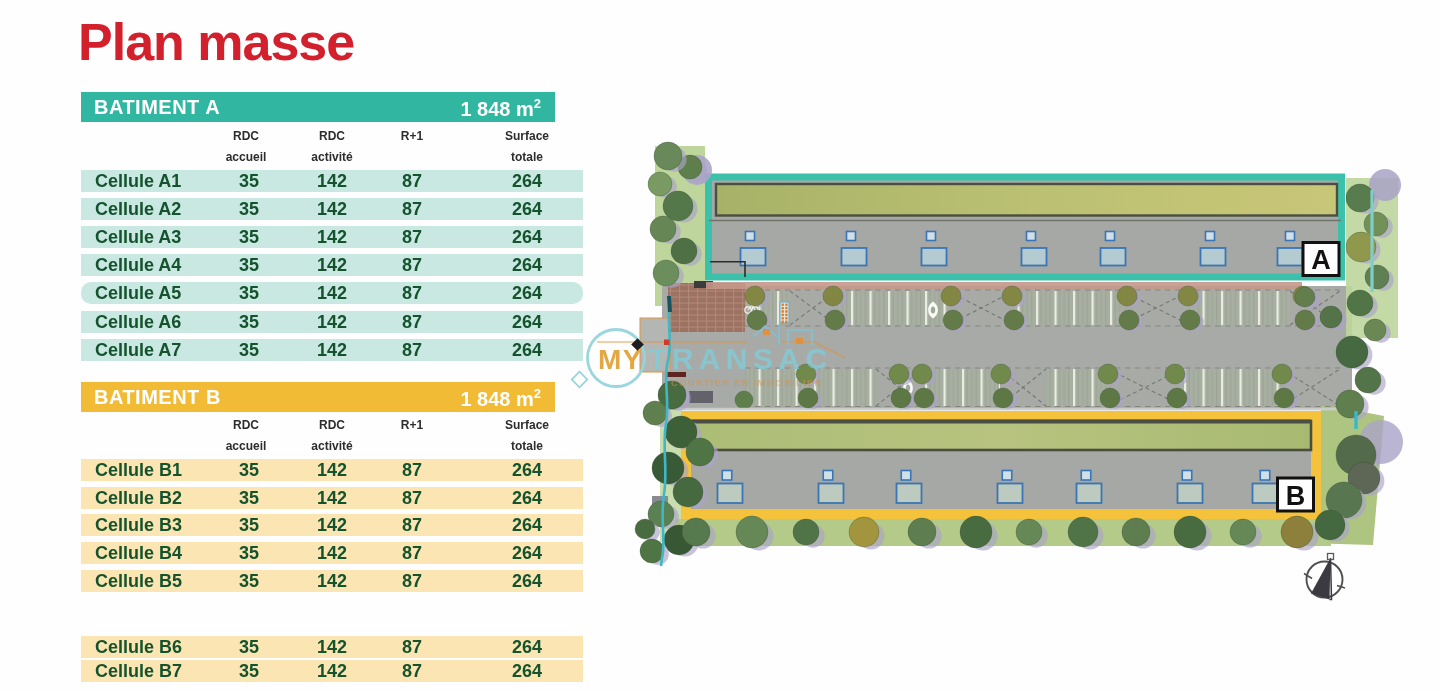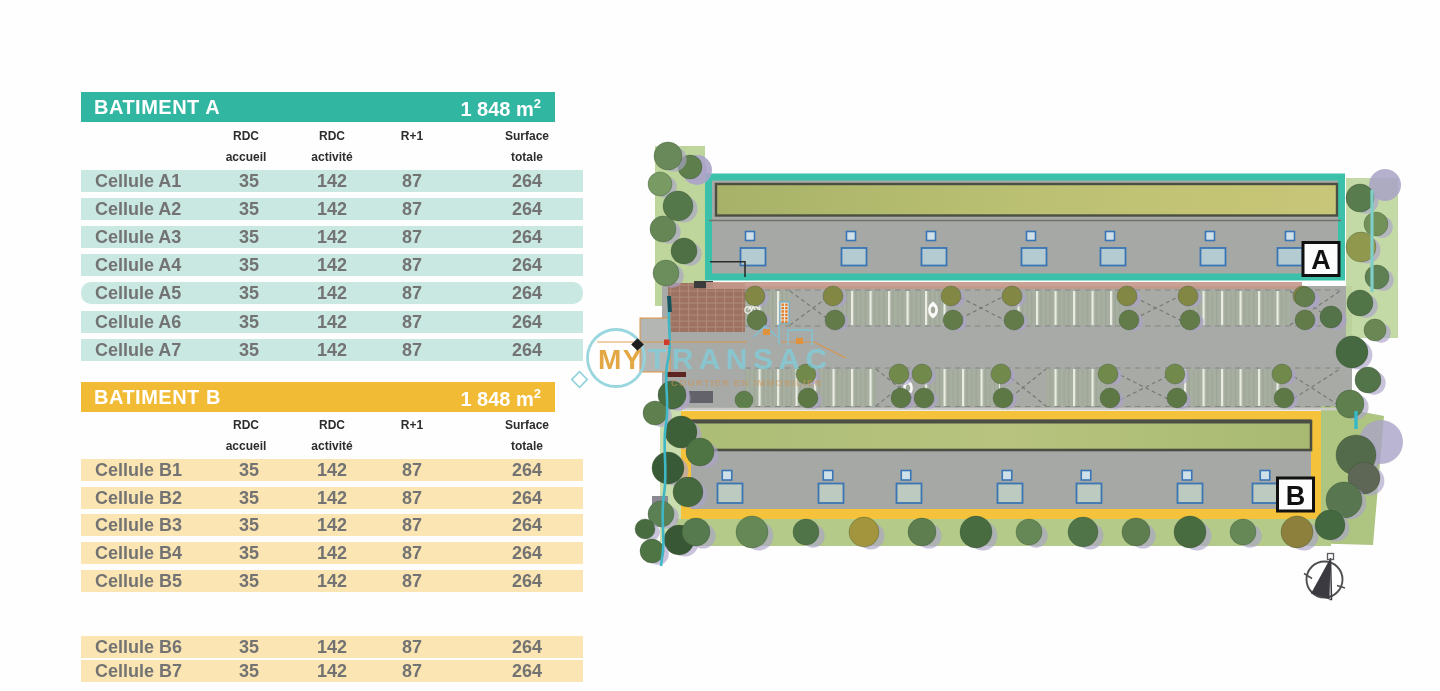--- a/index.html
+++ b/index.html
@@ -2,31 +2,32 @@
 <html><head><meta charset="utf-8">
 <style>
 html,body{margin:0;padding:0;}
 #page{position:relative;width:1440px;height:691px;background:#fefefe;overflow:hidden;
   font-family:"Liberation Sans", sans-serif;}
 .abs{position:absolute;}
 .hdr{position:absolute;left:81px;width:474px;height:30px;color:#fff;font-size:20px;font-weight:bold;}
 .hdr .nm{position:absolute;left:13px;top:4px;letter-spacing:0.5px;}
 .hdr .sq{position:absolute;right:14px;top:4px;}
 .colh{position:absolute;text-align:center;font-size:12px;font-weight:bold;color:#2d2d2d;line-height:21px;}
-.row{position:absolute;left:81px;width:502px;height:22px;font-size:18px;font-weight:bold;color:#737373;}
+.row{position:absolute;left:81px;width:502px;height:22px;font-size:18px;font-weight:bold;color:#14532d;}
 .row span{position:absolute;top:1px;}
 .c0{left:14px;}
 .c1{left:122px;width:92px;text-align:center;}
 .c2{left:205px;width:92px;text-align:center;}
 .c3{left:285px;width:92px;text-align:center;}
 .c4{left:400px;width:92px;text-align:center;}
 sup{font-size:13px;}
 </style></head><body>
 <div id="page">
 
+<div class="abs" style="left:78px;top:12px;font-size:52px;font-weight:bold;color:#d2202d;letter-spacing:-1px;">Plan masse</div>
 
 <div class="hdr" style="top:92px;background:#31b6a2;">
       <span class="nm">BATIMENT A</span>
       <span class="sq">1 848 m<sup>2</sup></span>
     </div>
 
 <div>
 <div class="colh" style="left:200px;top:126px;width:92px;">RDC<br>accueil</div>
 <div class="colh" style="left:286px;top:126px;width:92px;">RDC<br>activité</div>
 <div class="colh" style="left:366px;top:126px;width:92px;">R+1</div>

